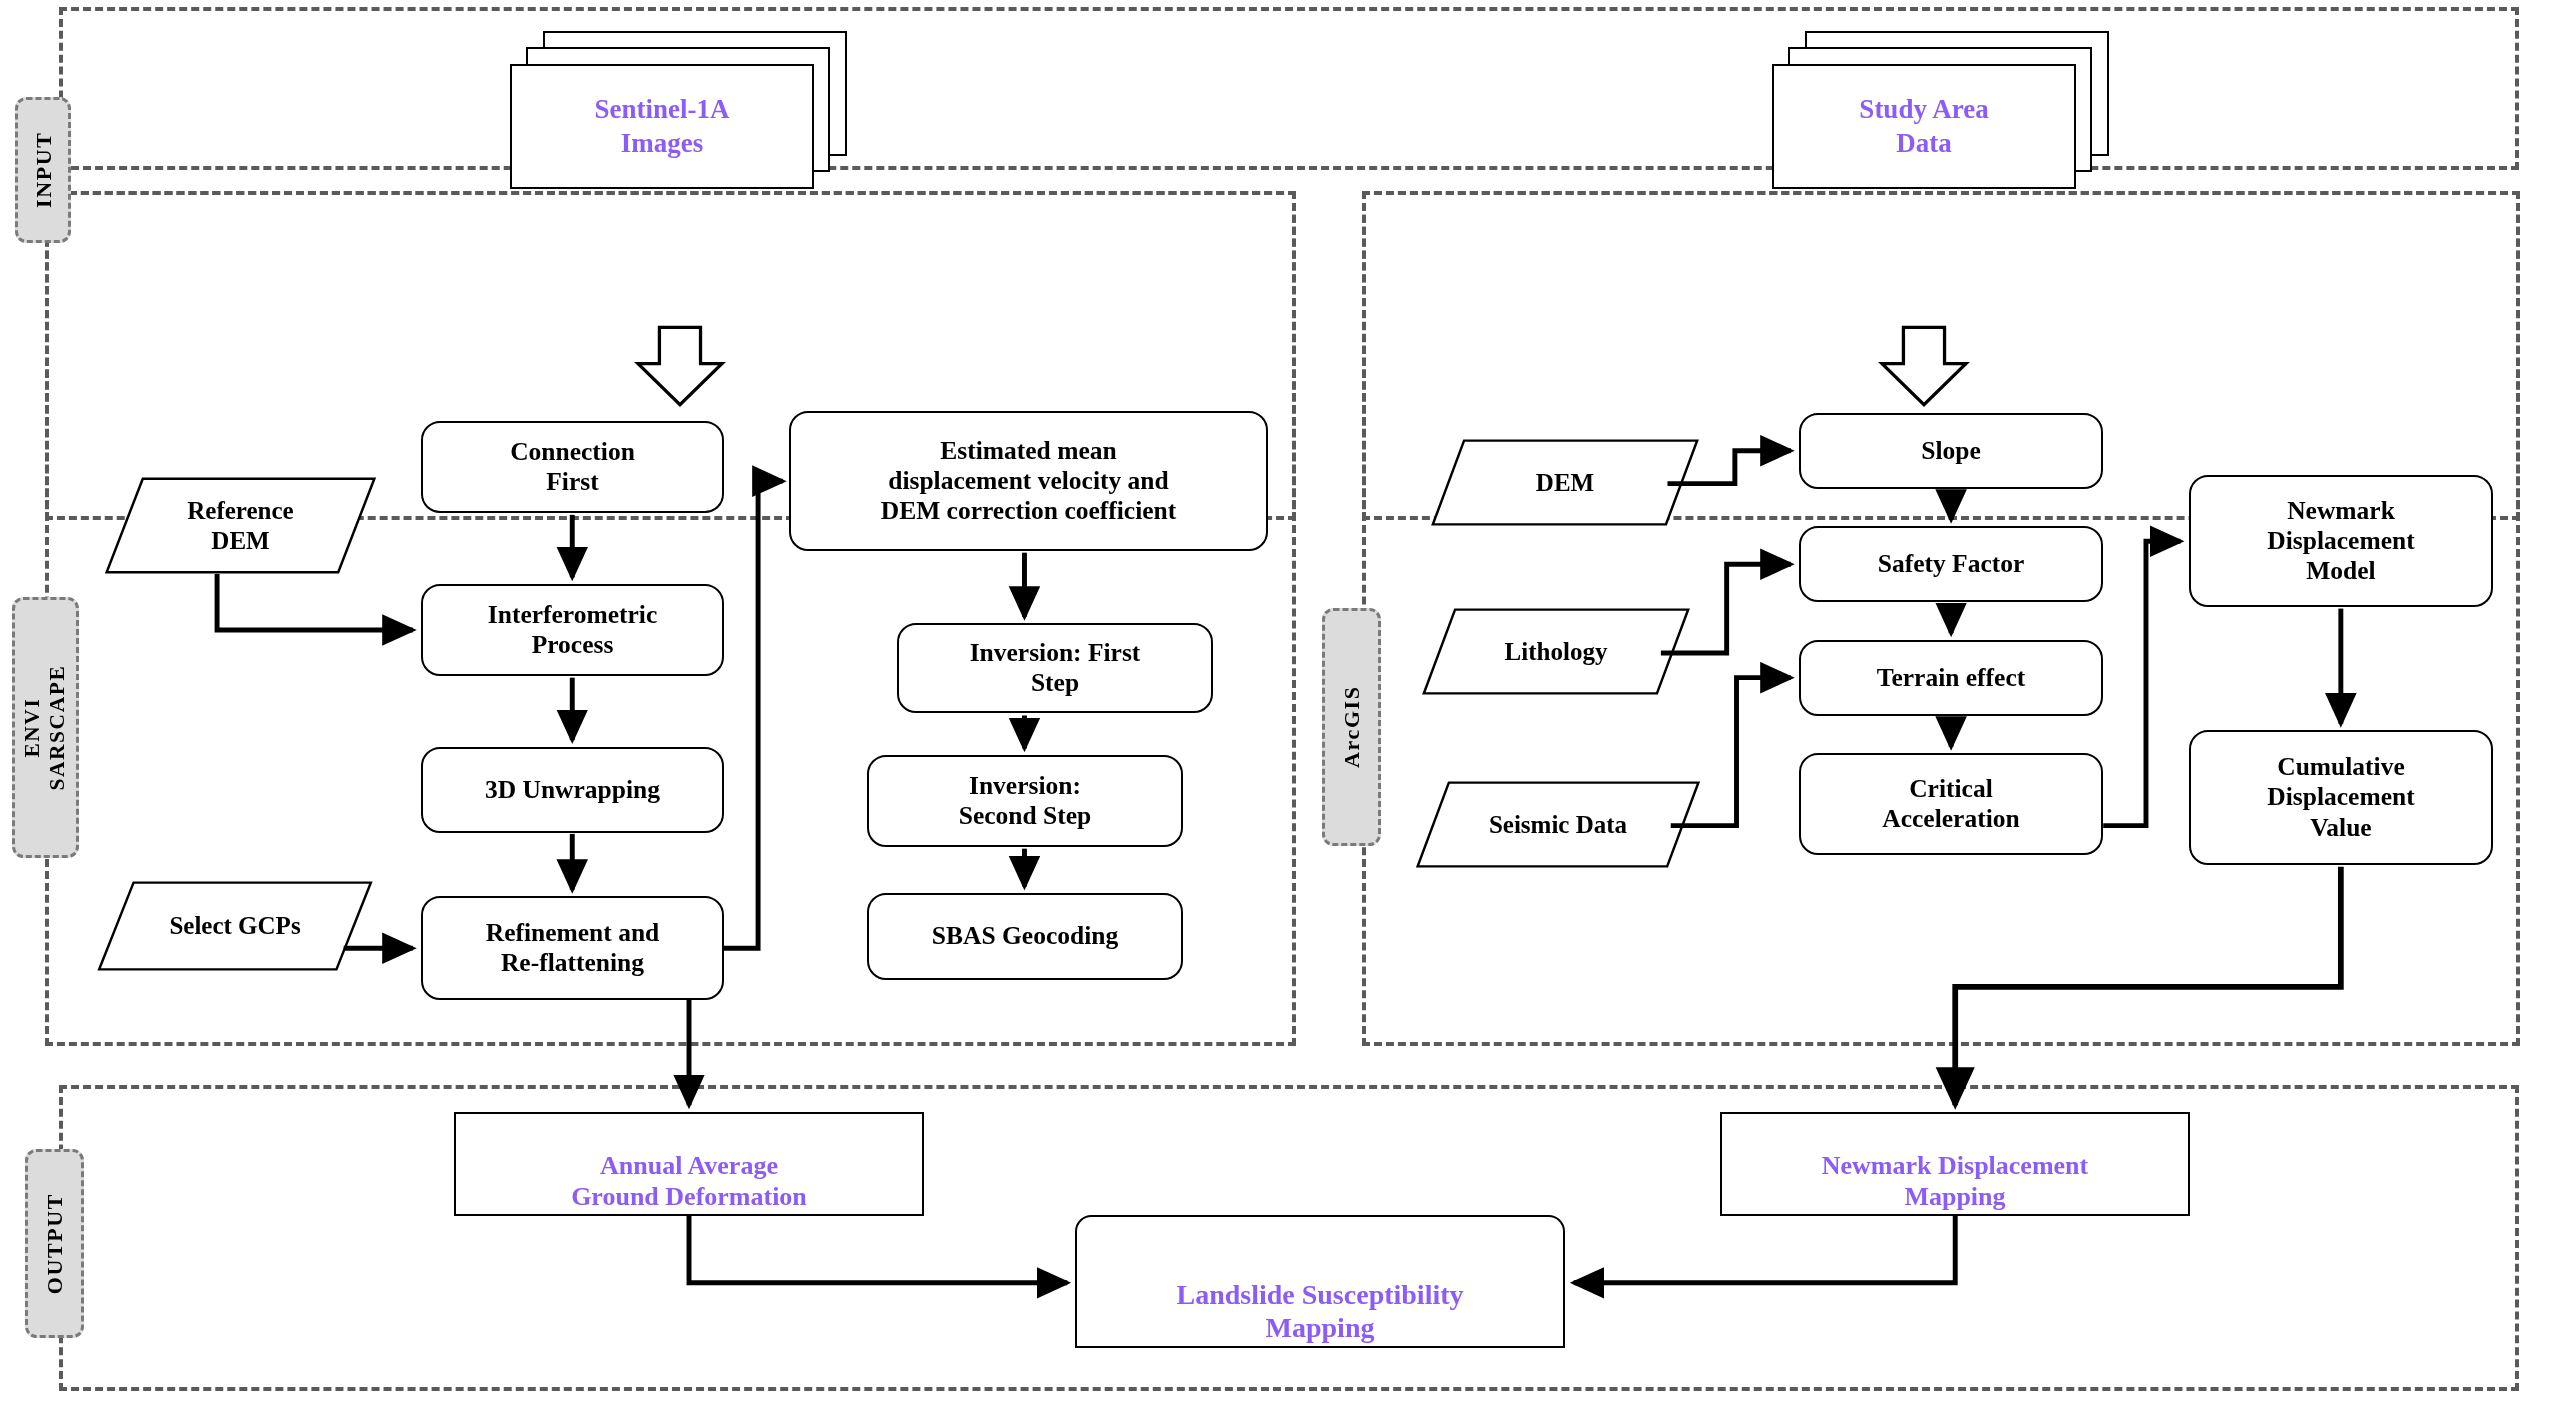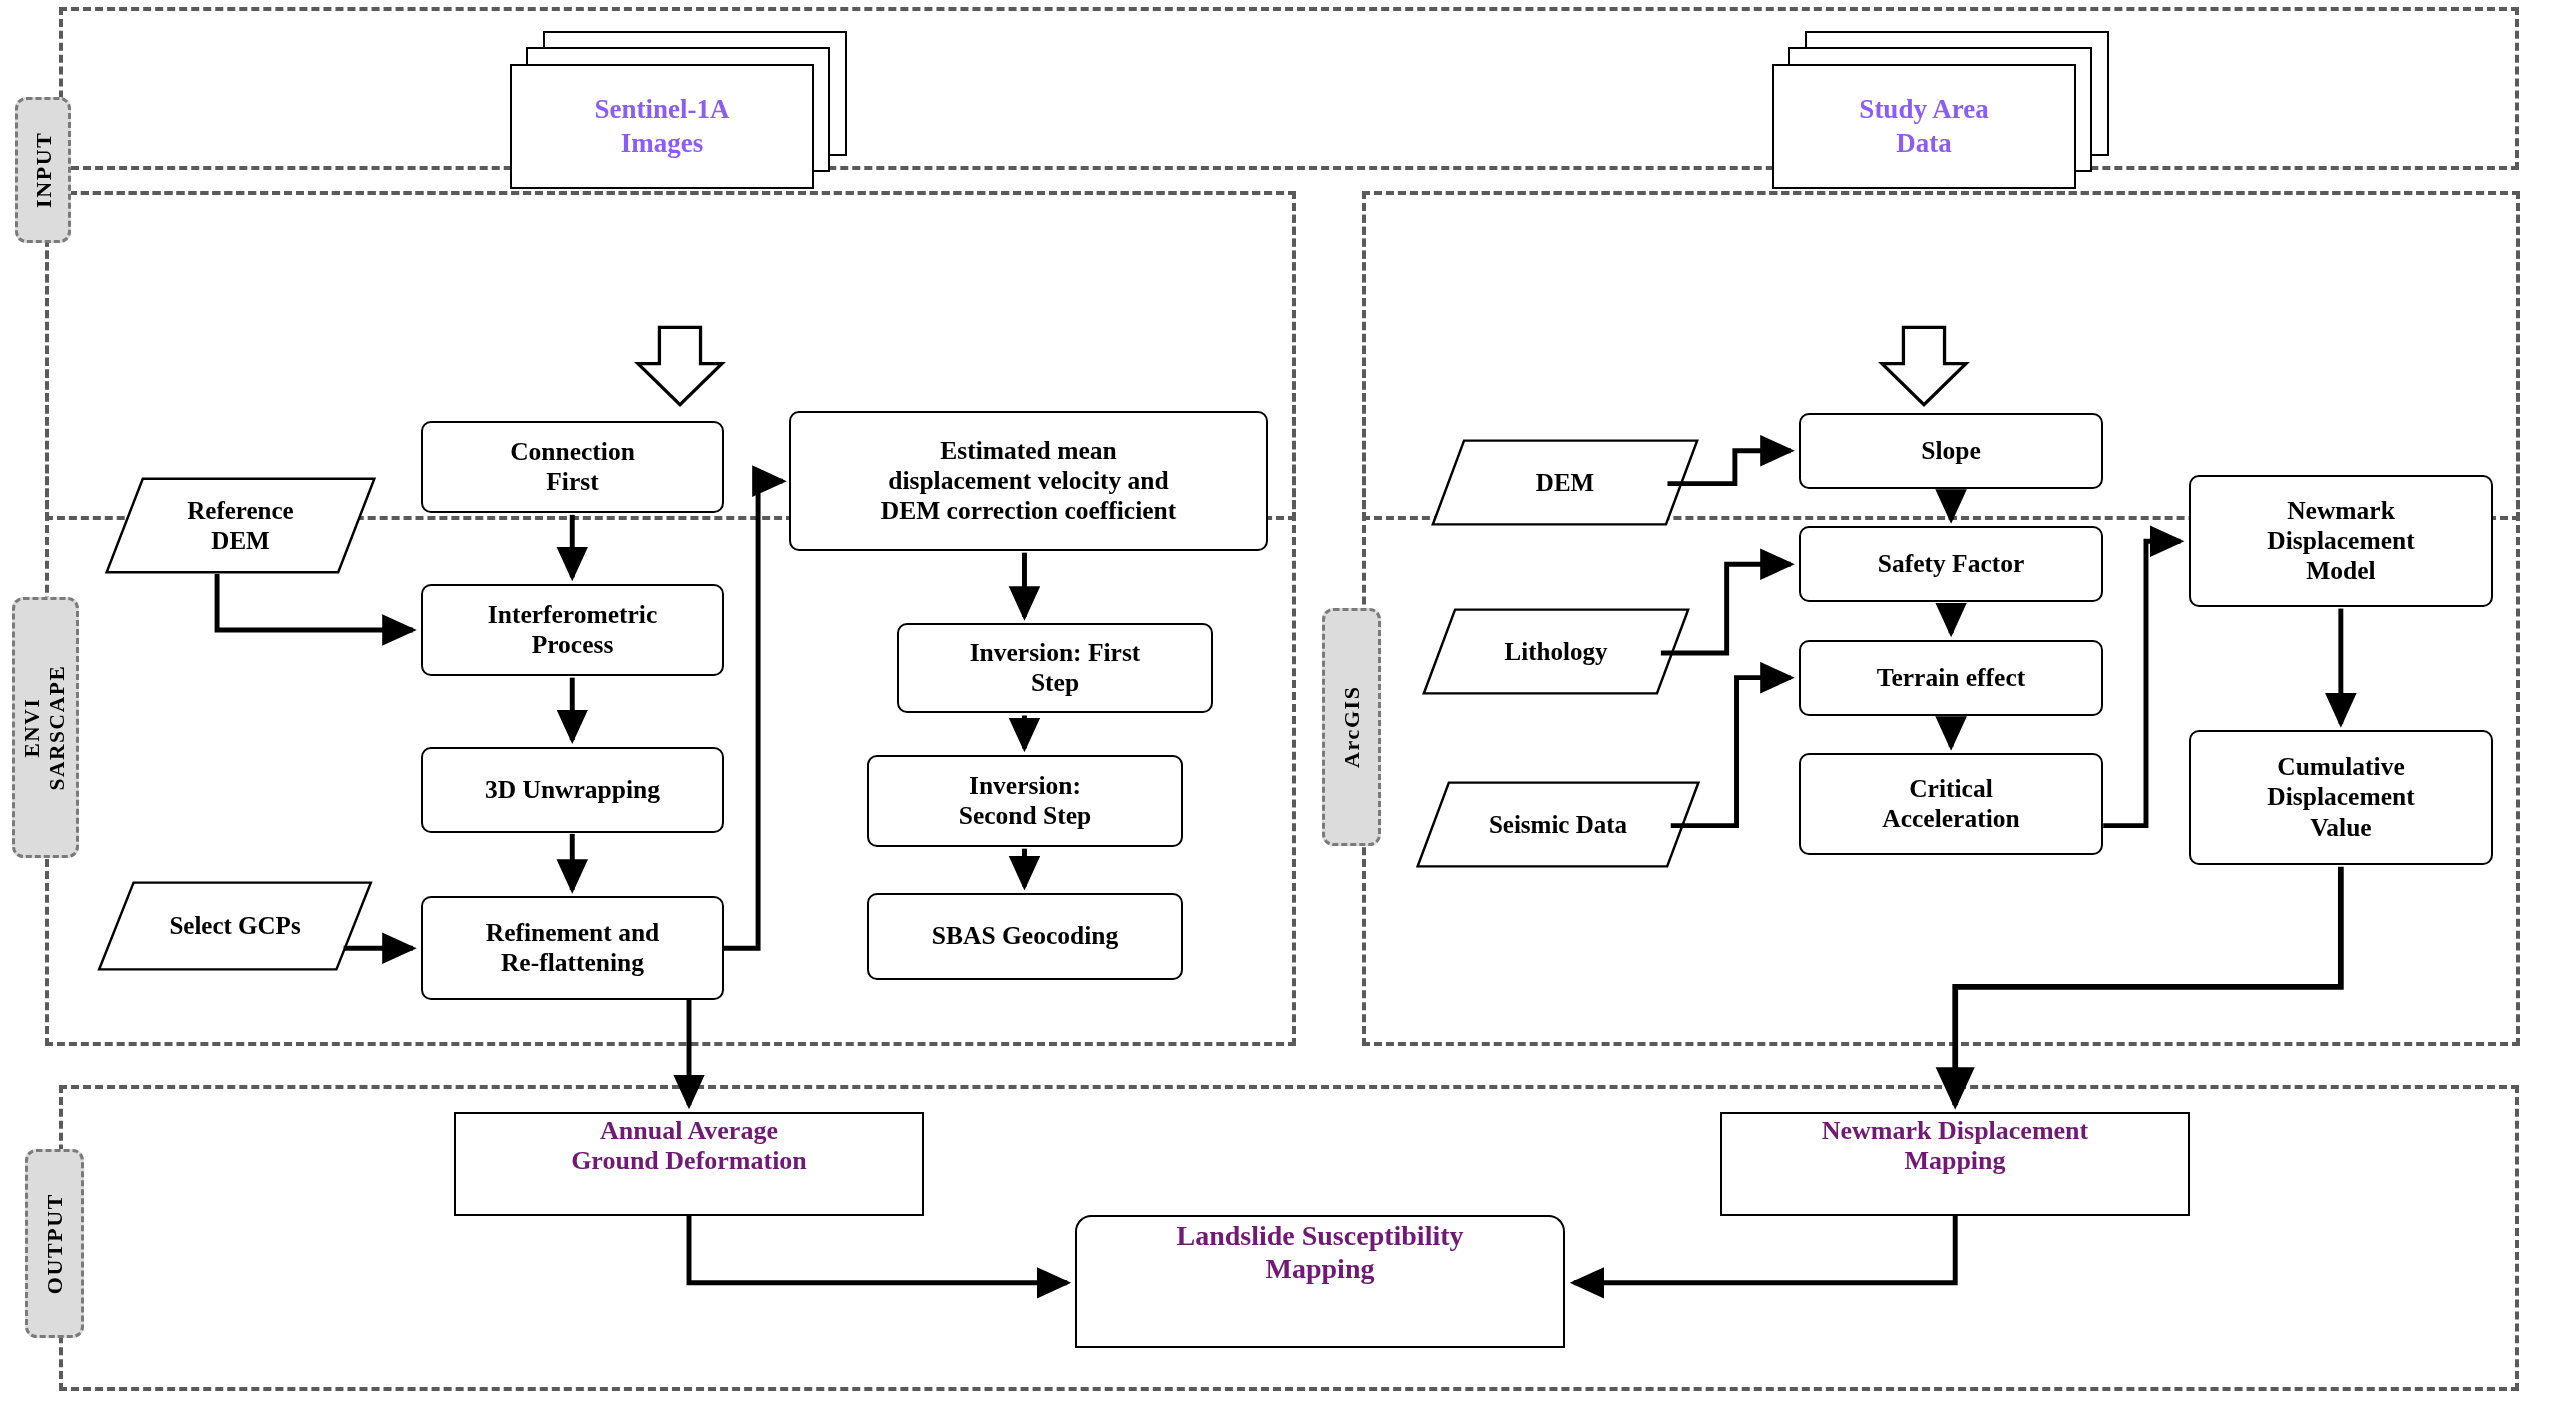--- a/index.html
+++ b/index.html
@@ -10,28 +10,28 @@
   .section{position:absolute;border:4.1px dashed #5a5a5a;box-sizing:border-box;}
 
   
   .stage-tab{position:absolute;background:#dcdcdc;border:3.3px dashed #7a7a7a;
              box-sizing:border-box;border-radius:11.5px;display:flex;align-items:center;
              justify-content:center;}
   .stage-tab .vtext{transform:rotate(-90deg);white-space:nowrap;font-weight:bold;
              letter-spacing:1.6px;color:#000;text-align:center;line-height:1.15;}
 
   
-  .proc{position:absolute;border:2.5px solid #000;border-radius:10px;background:#fff;
+  .proc{position:absolute;border:2.5px solid #000;border-radius:19px;background:#fff;
         box-sizing:border-box;display:flex;align-items:center;justify-content:center;
         text-align:center;font-weight:bold;color:#000;line-height:1.18;padding:1.6px 6.6px;}
 
   
   .rect{position:absolute;border:2.5px solid #000;background:#fff;box-sizing:border-box;
-        display:flex;align-items:flex-start;justify-content:center;text-align:center;
-        font-weight:bold;color:#701a75;line-height:1.18;padding:1.6px 5px;}
+        display:flex;align-items:flex-end;justify-content:center;text-align:center;
+        font-weight:bold;color:#8b5cf6;line-height:1.18;padding:1.6px 5px;}
   .para-wrap{position:absolute;}
   .para-wrap svg{position:absolute;left:0;top:0;overflow:visible;}
   .para-wrap .plabel{position:absolute;left:0;top:0;width:100%;height:100%;
         display:flex;align-items:center;justify-content:center;text-align:center;
         font-weight:bold;line-height:1.18;}
 
   
   .stack{position:absolute;}
   .stack .sheet{position:absolute;background:#fff;border:2.5px solid #000;box-sizing:border-box;}
   .stack .front{display:flex;align-items:center;justify-content:center;text-align:center;

